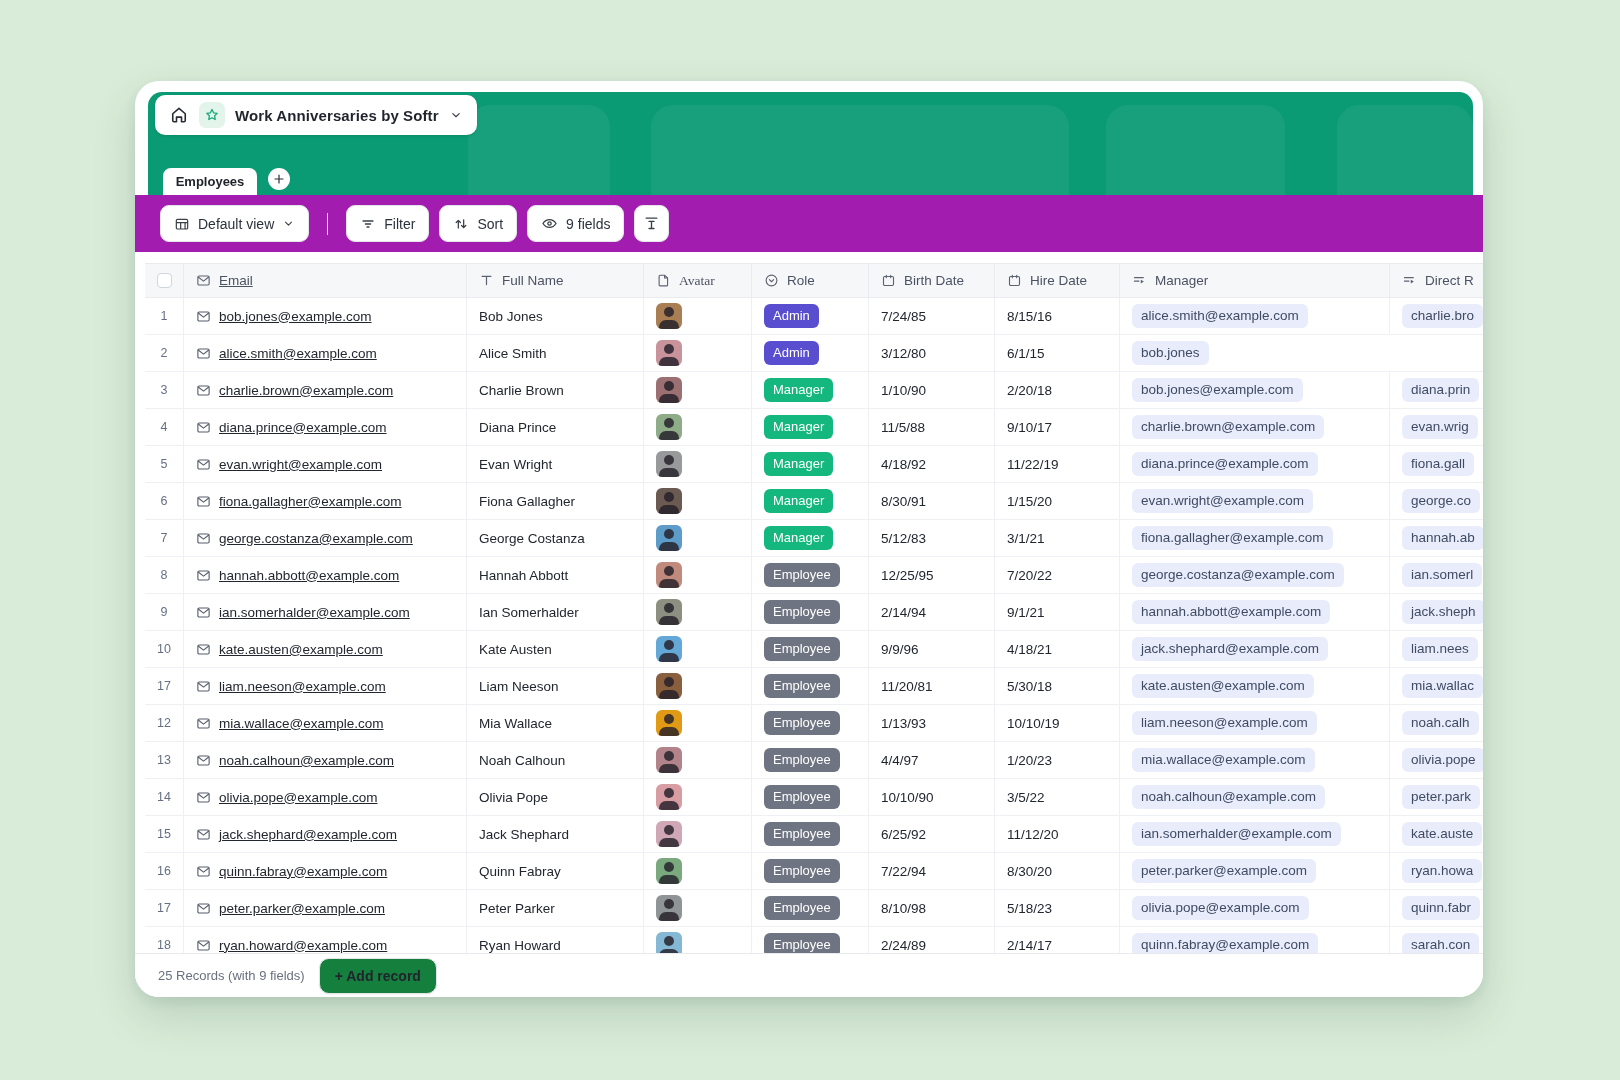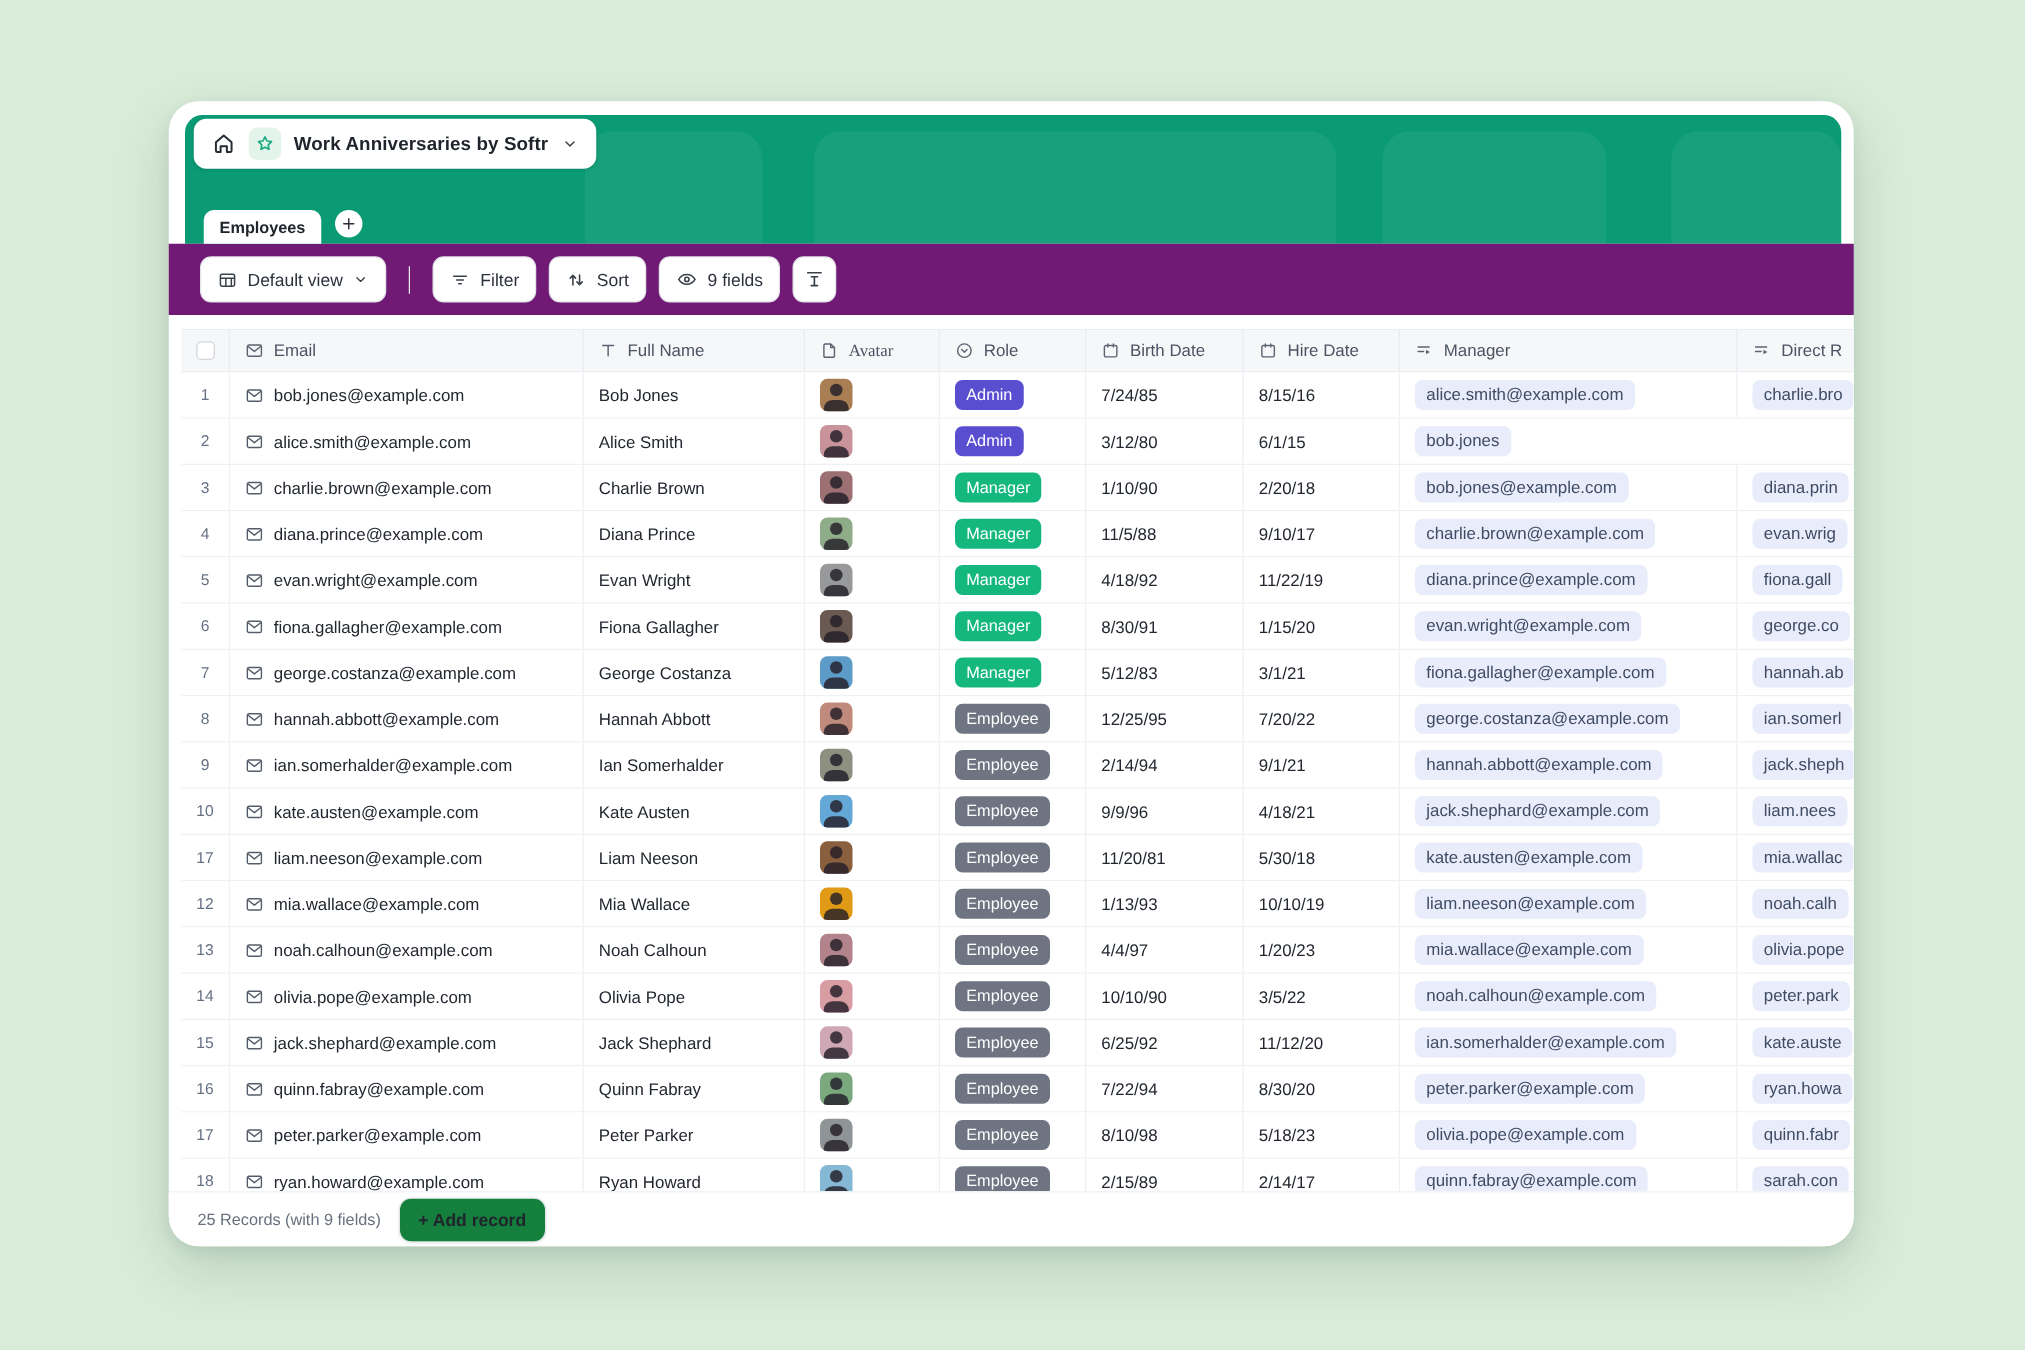--- a/index.html
+++ b/index.html
@@ -45,21 +45,21 @@
     display:flex;align-items:center;justify-content:center;
     font-size:13px;font-weight:700;color:#20252d;cursor:pointer;
   }
   .add-tab{
     width:22px;height:22px;border-radius:50%;background:#fff;
     display:flex;align-items:center;justify-content:center;margin-bottom:5px;cursor:pointer;
   }
   
   .toolbar{
     position:absolute;left:0;top:114px;width:100%;height:57px;
-    display:flex;align-items:center;padding-left:25px;gap:10px;box-sizing:border-box;background:#701a75;
+    display:flex;align-items:center;padding-left:25px;gap:10px;box-sizing:border-box;background:#a21caf;
   }
   .tbtn{
     height:35px;display:inline-flex;align-items:center;gap:8px;padding:0 13px;
     border:1px solid #e3e5e9;border-radius:9px;background:#fff;
     font-size:14px;font-weight:500;color:#2c323c;cursor:pointer;white-space:nowrap;
   }
   .tsep{width:1px;height:22px;background:#e6e8eb;margin:0 8px;}
   
   .table{position:absolute;left:10px;top:182px;width:1338px;overflow:hidden;}
   .thead{
@@ -72,21 +72,21 @@
     overflow:hidden;white-space:nowrap;
   }
   .tbody{height:655px;overflow:hidden;background:#fff;}
   .trow{display:flex;height:37px;border-bottom:1px solid #eef0f3;box-sizing:border-box;background:#fff;}
   .cell{
     flex:none;display:flex;align-items:center;gap:8px;padding:0 12px;box-sizing:border-box;
     border-right:1px solid #eef0f3;overflow:hidden;white-space:nowrap;
     font-size:13.5px;color:#22272f;
   }
   .c-num{width:39px;justify-content:center;padding:0;font-size:12.5px;color:#667084;}
-  .c-email{width:283px;}
+  .c-email{width:283px;text-decoration:underline;}
   .c-name{width:177px;}
   .c-avatar{width:108px;font-family:Liberation Serif, serif;}
   .c-role{width:117px;}
   .c-birth{width:126px;}
   .c-hire{width:125px;text-align:right;}
   .c-manager{width:270px;}
   .c-direct{width:250px;border-right:none;}
   .checkbox{width:15px;height:15px;border:1.5px solid #d2d6dc;border-radius:4px;background:#fff;box-sizing:border-box;cursor:pointer;}
   .avatar{width:26px;height:26px;border-radius:6px;position:relative;overflow:hidden;flex:none;}
   .avatar::before{
@@ -853,21 +853,21 @@
     <div class="cell c-name">
             <span>Ryan Howard</span>
           </div>
     <div class="cell c-avatar">
       <div class="avatar" style="background: rgb(132, 184, 212);"></div>
     </div>
     <div class="cell c-role">
       <span class="role-badge" style="background: rgb(110, 116, 129);">Employee</span>
     </div>
     <div class="cell c-birth">
-            <span>2/15/89</span>
+            <span>2/24/89</span>
           </div>
     <div class="cell c-hire">
             <span>2/14/17</span>
           </div>
     <div class="cell c-manager">
       <span class="link-pill">quinn.fabray@example.com</span>
     </div>
     <div class="cell c-direct">
       <span class="link-pill">sarah.con</span>
     </div>

